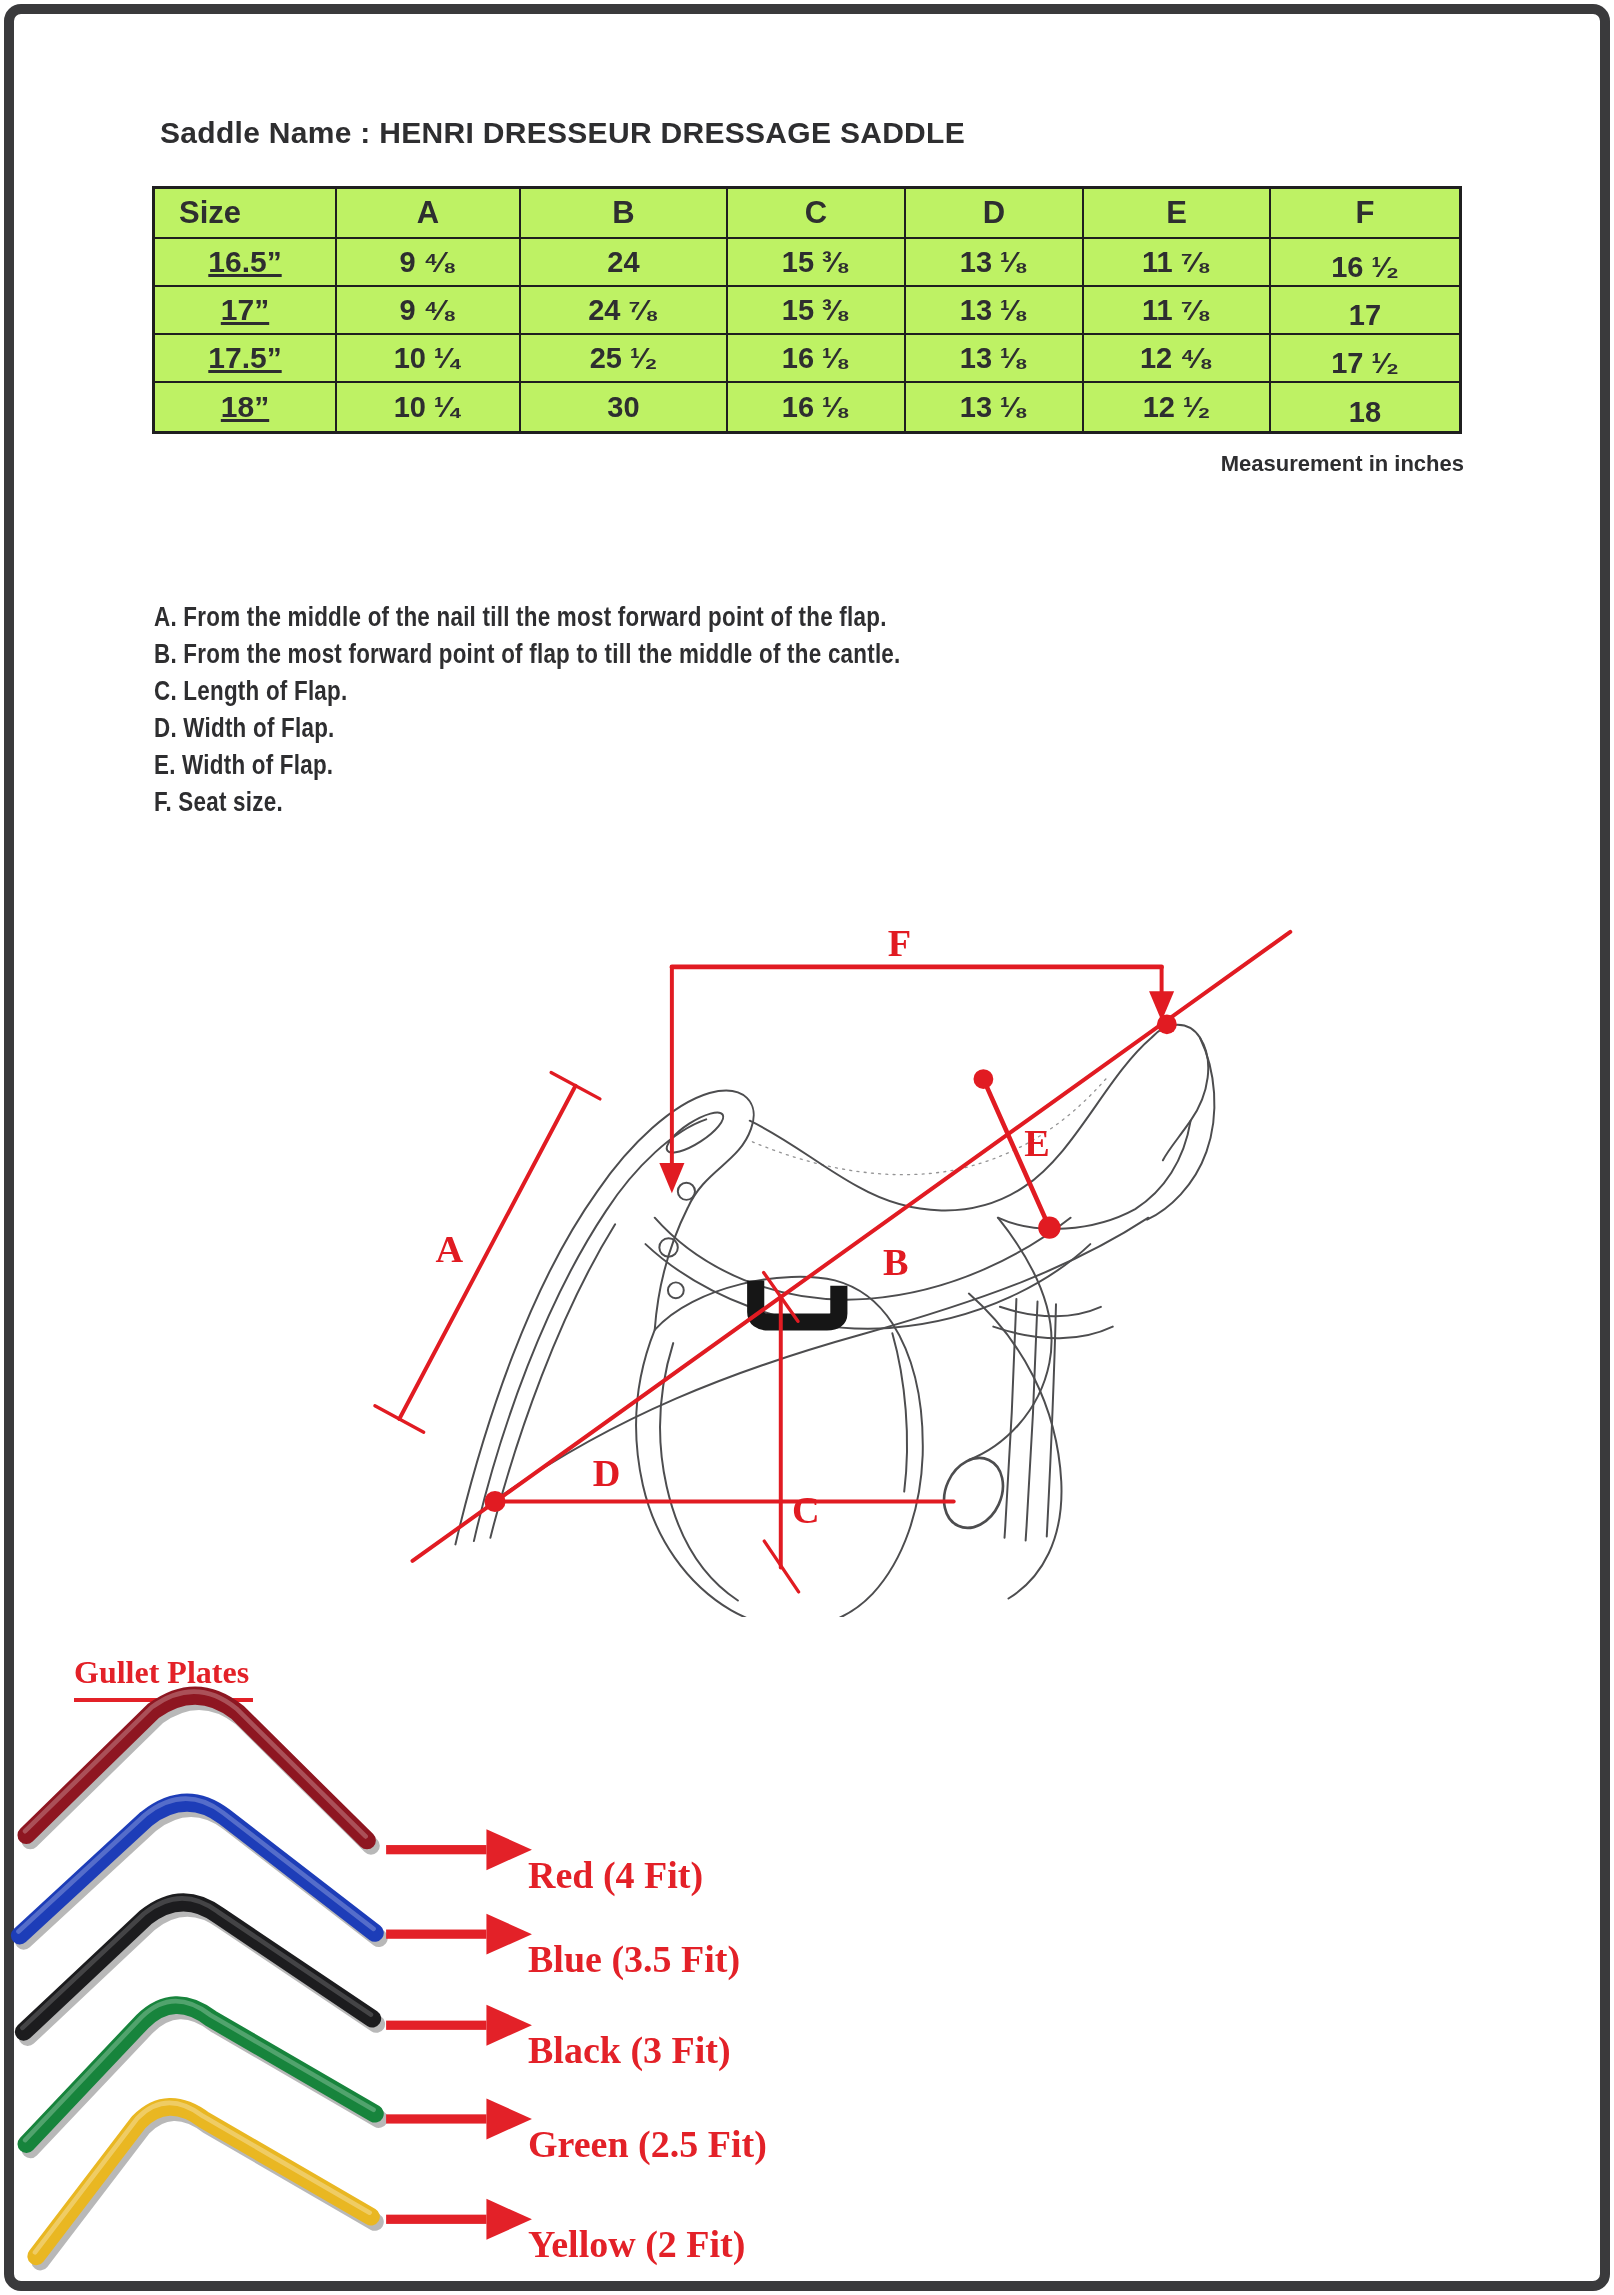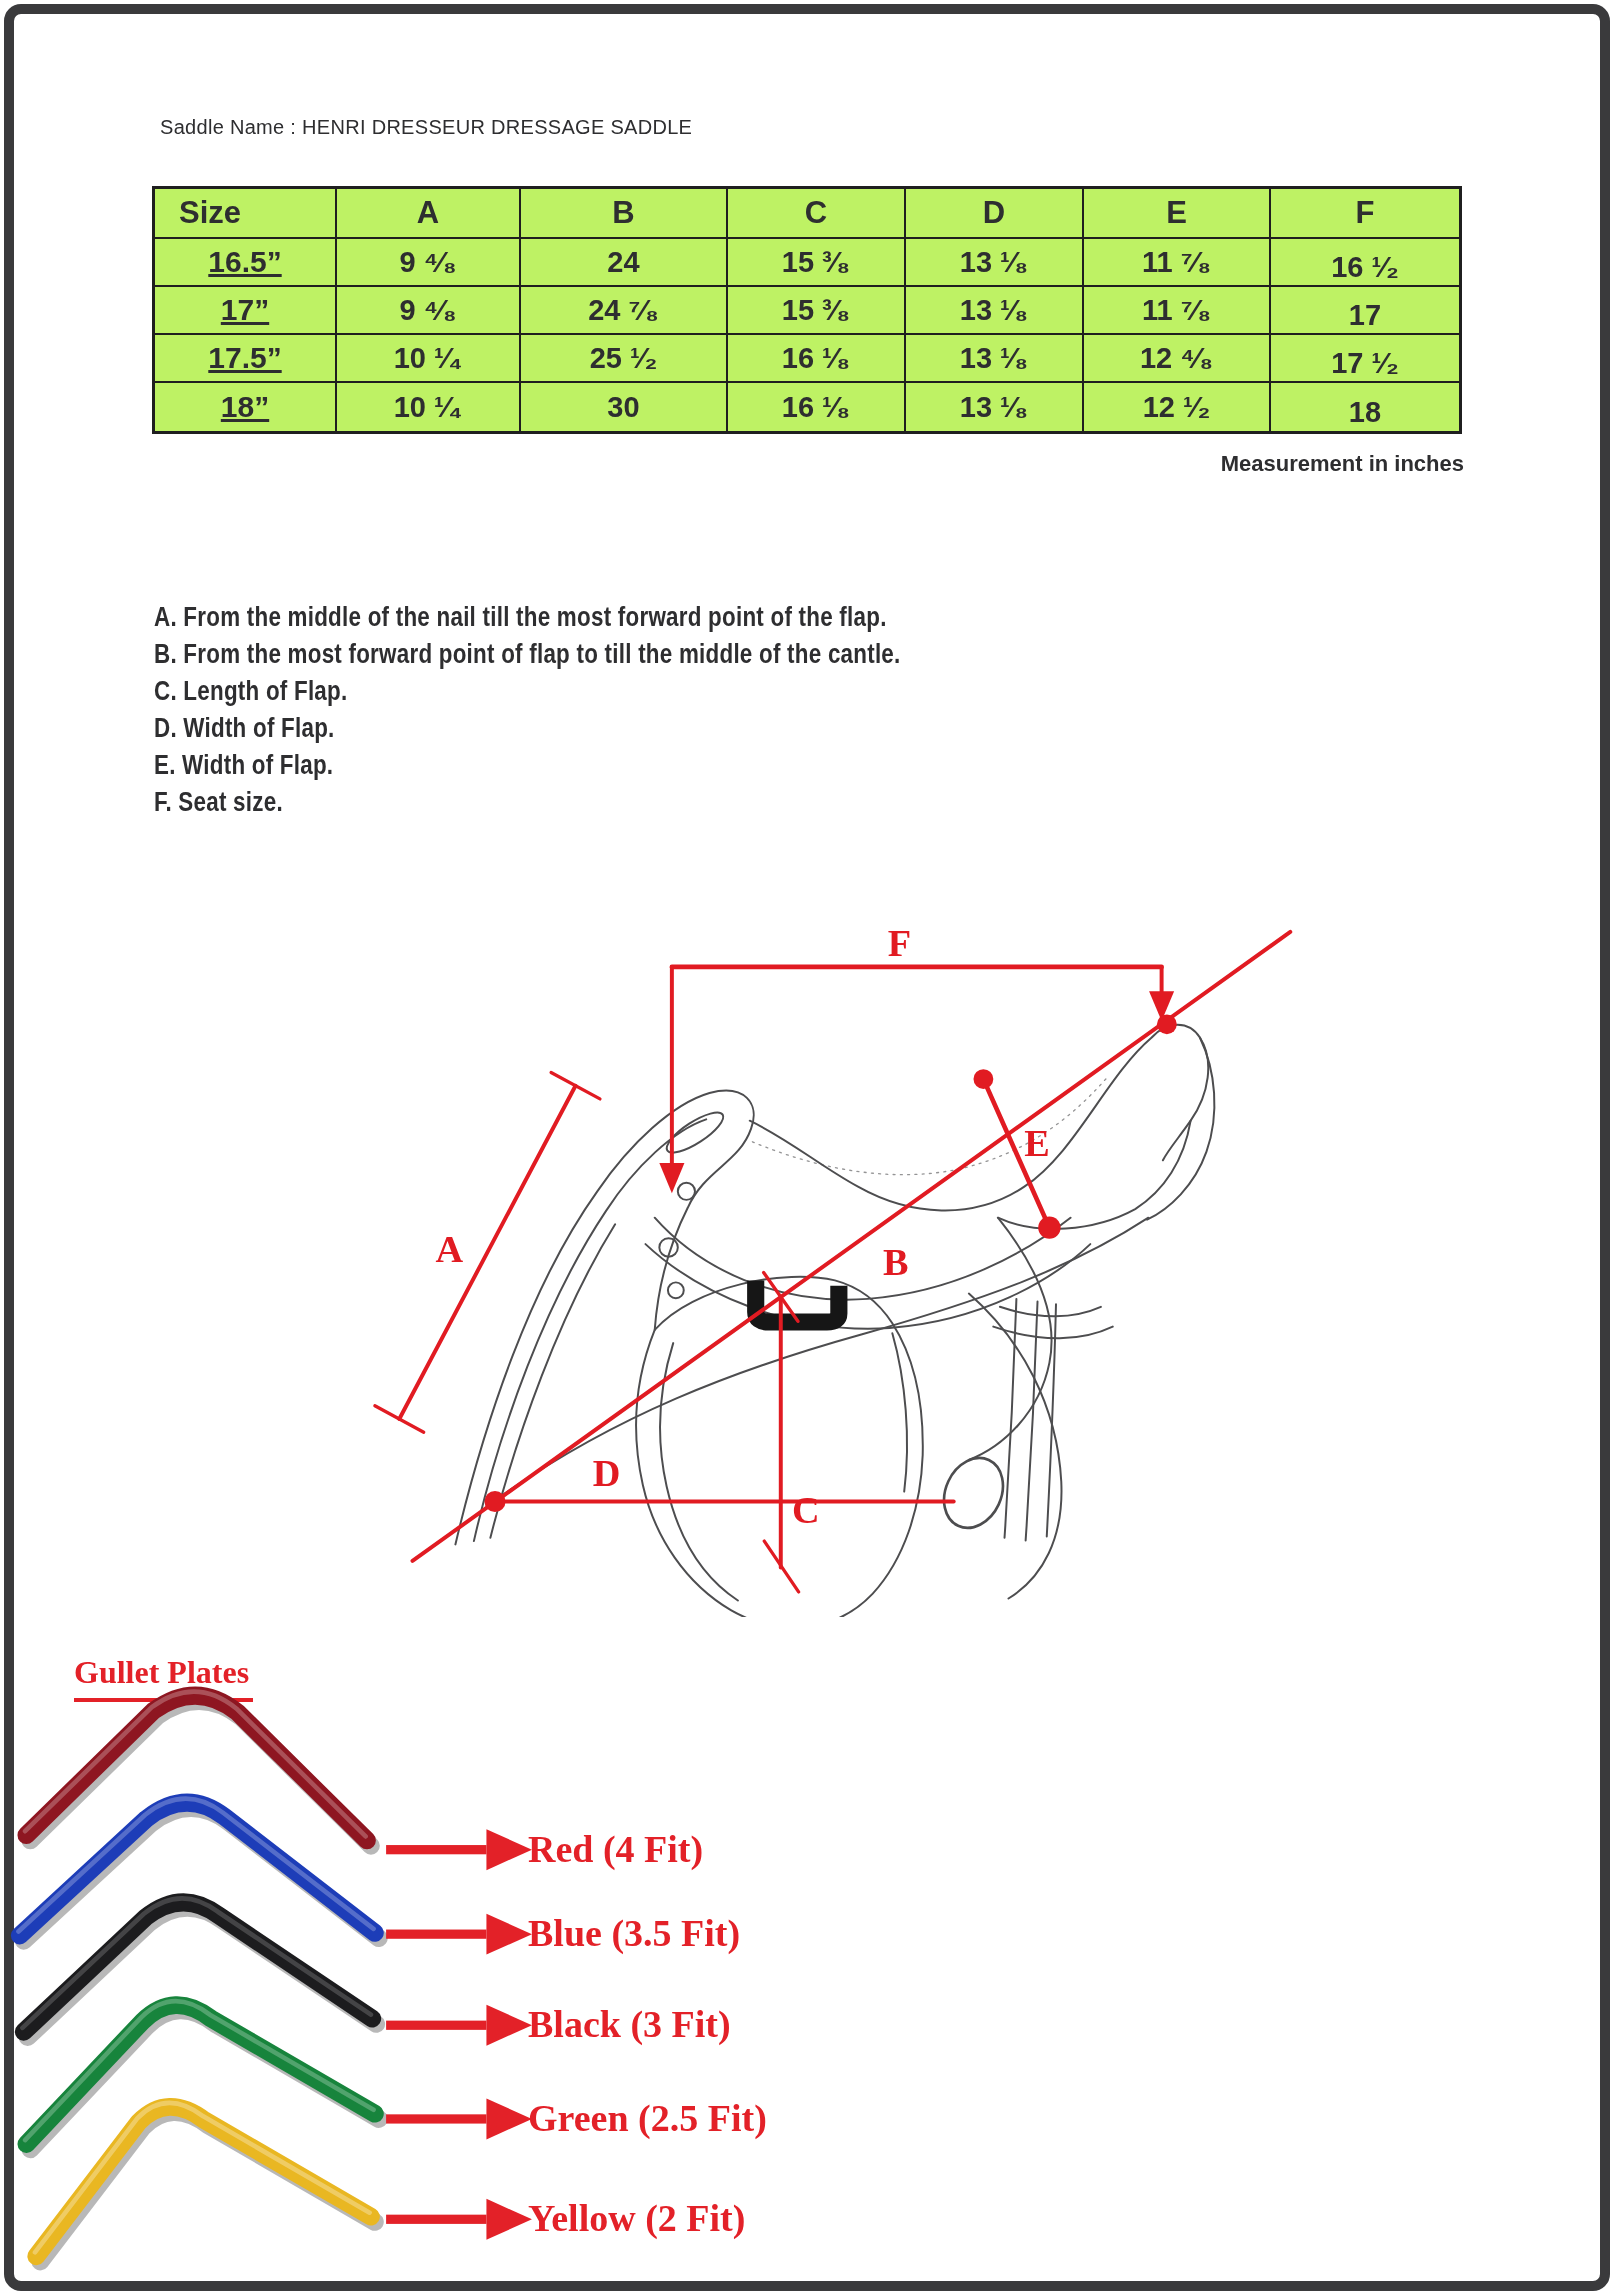--- a/index.html
+++ b/index.html
@@ -7,21 +7,21 @@
     width:1614px;height:2295px;position:relative;background:#ffffff;
     font-family:"Liberation Sans","DejaVu Sans",sans-serif;color:#2e2e30;
     overflow:hidden;
   }
   .frame{
     position:absolute;left:4px;top:4px;right:4px;bottom:4px;
     border:10.6px solid #3a3a3c;border-radius:17px;pointer-events:none;
   }
   .title{
     position:absolute;left:160px;top:116px;
-    font-size:20px;font-weight:normal;letter-spacing:0.3px;white-space:nowrap;
+    font-size:30px;font-weight:bold;letter-spacing:0.3px;white-space:nowrap;
   }
   
   .size-table{
     position:absolute;left:152px;top:186px;
     display:grid;
     grid-template-columns:182px 184px 207px 178px 178px 187px 188px;
     grid-template-rows:50px 48px 48px 48px 48px;
     border:3.3px solid #1f1f1f;background:#bef264;
   }
   .cell{
@@ -54,21 +54,21 @@
   .gullet-heading{
     position:absolute;left:74px;top:1654px;
     font-family:"Liberation Serif","DejaVu Serif",serif;
     font-size:32px;font-weight:bold;color:#e32128;
     border-bottom:4.6px solid #e32128;padding:0 4px 6.6px 0;
   }
   .plates{position:absolute;left:0px;top:1637px;width:825px;height:659px;}
   .plate-label{
     position:absolute;left:528px;height:59px;line-height:59px;white-space:nowrap;
     font-family:"Liberation Serif","DejaVu Serif",serif;
-    font-size:38px;font-weight:bold;color:#e32128;
+    font-size:38px;font-weight:bold;color:#e32128;margin-top:26px;
   }
   .pl-0{top:1820px;} .pl-1{top:1904px;} .pl-2{top:1995px;} .pl-3{top:2089px;} .pl-4{top:2189px;}
 </style>
 </head>
 <body>
 
 <div class="frame"></div>
 
 <div class="title">Saddle Name : HENRI DRESSEUR DRESSAGE SADDLE</div>
 

